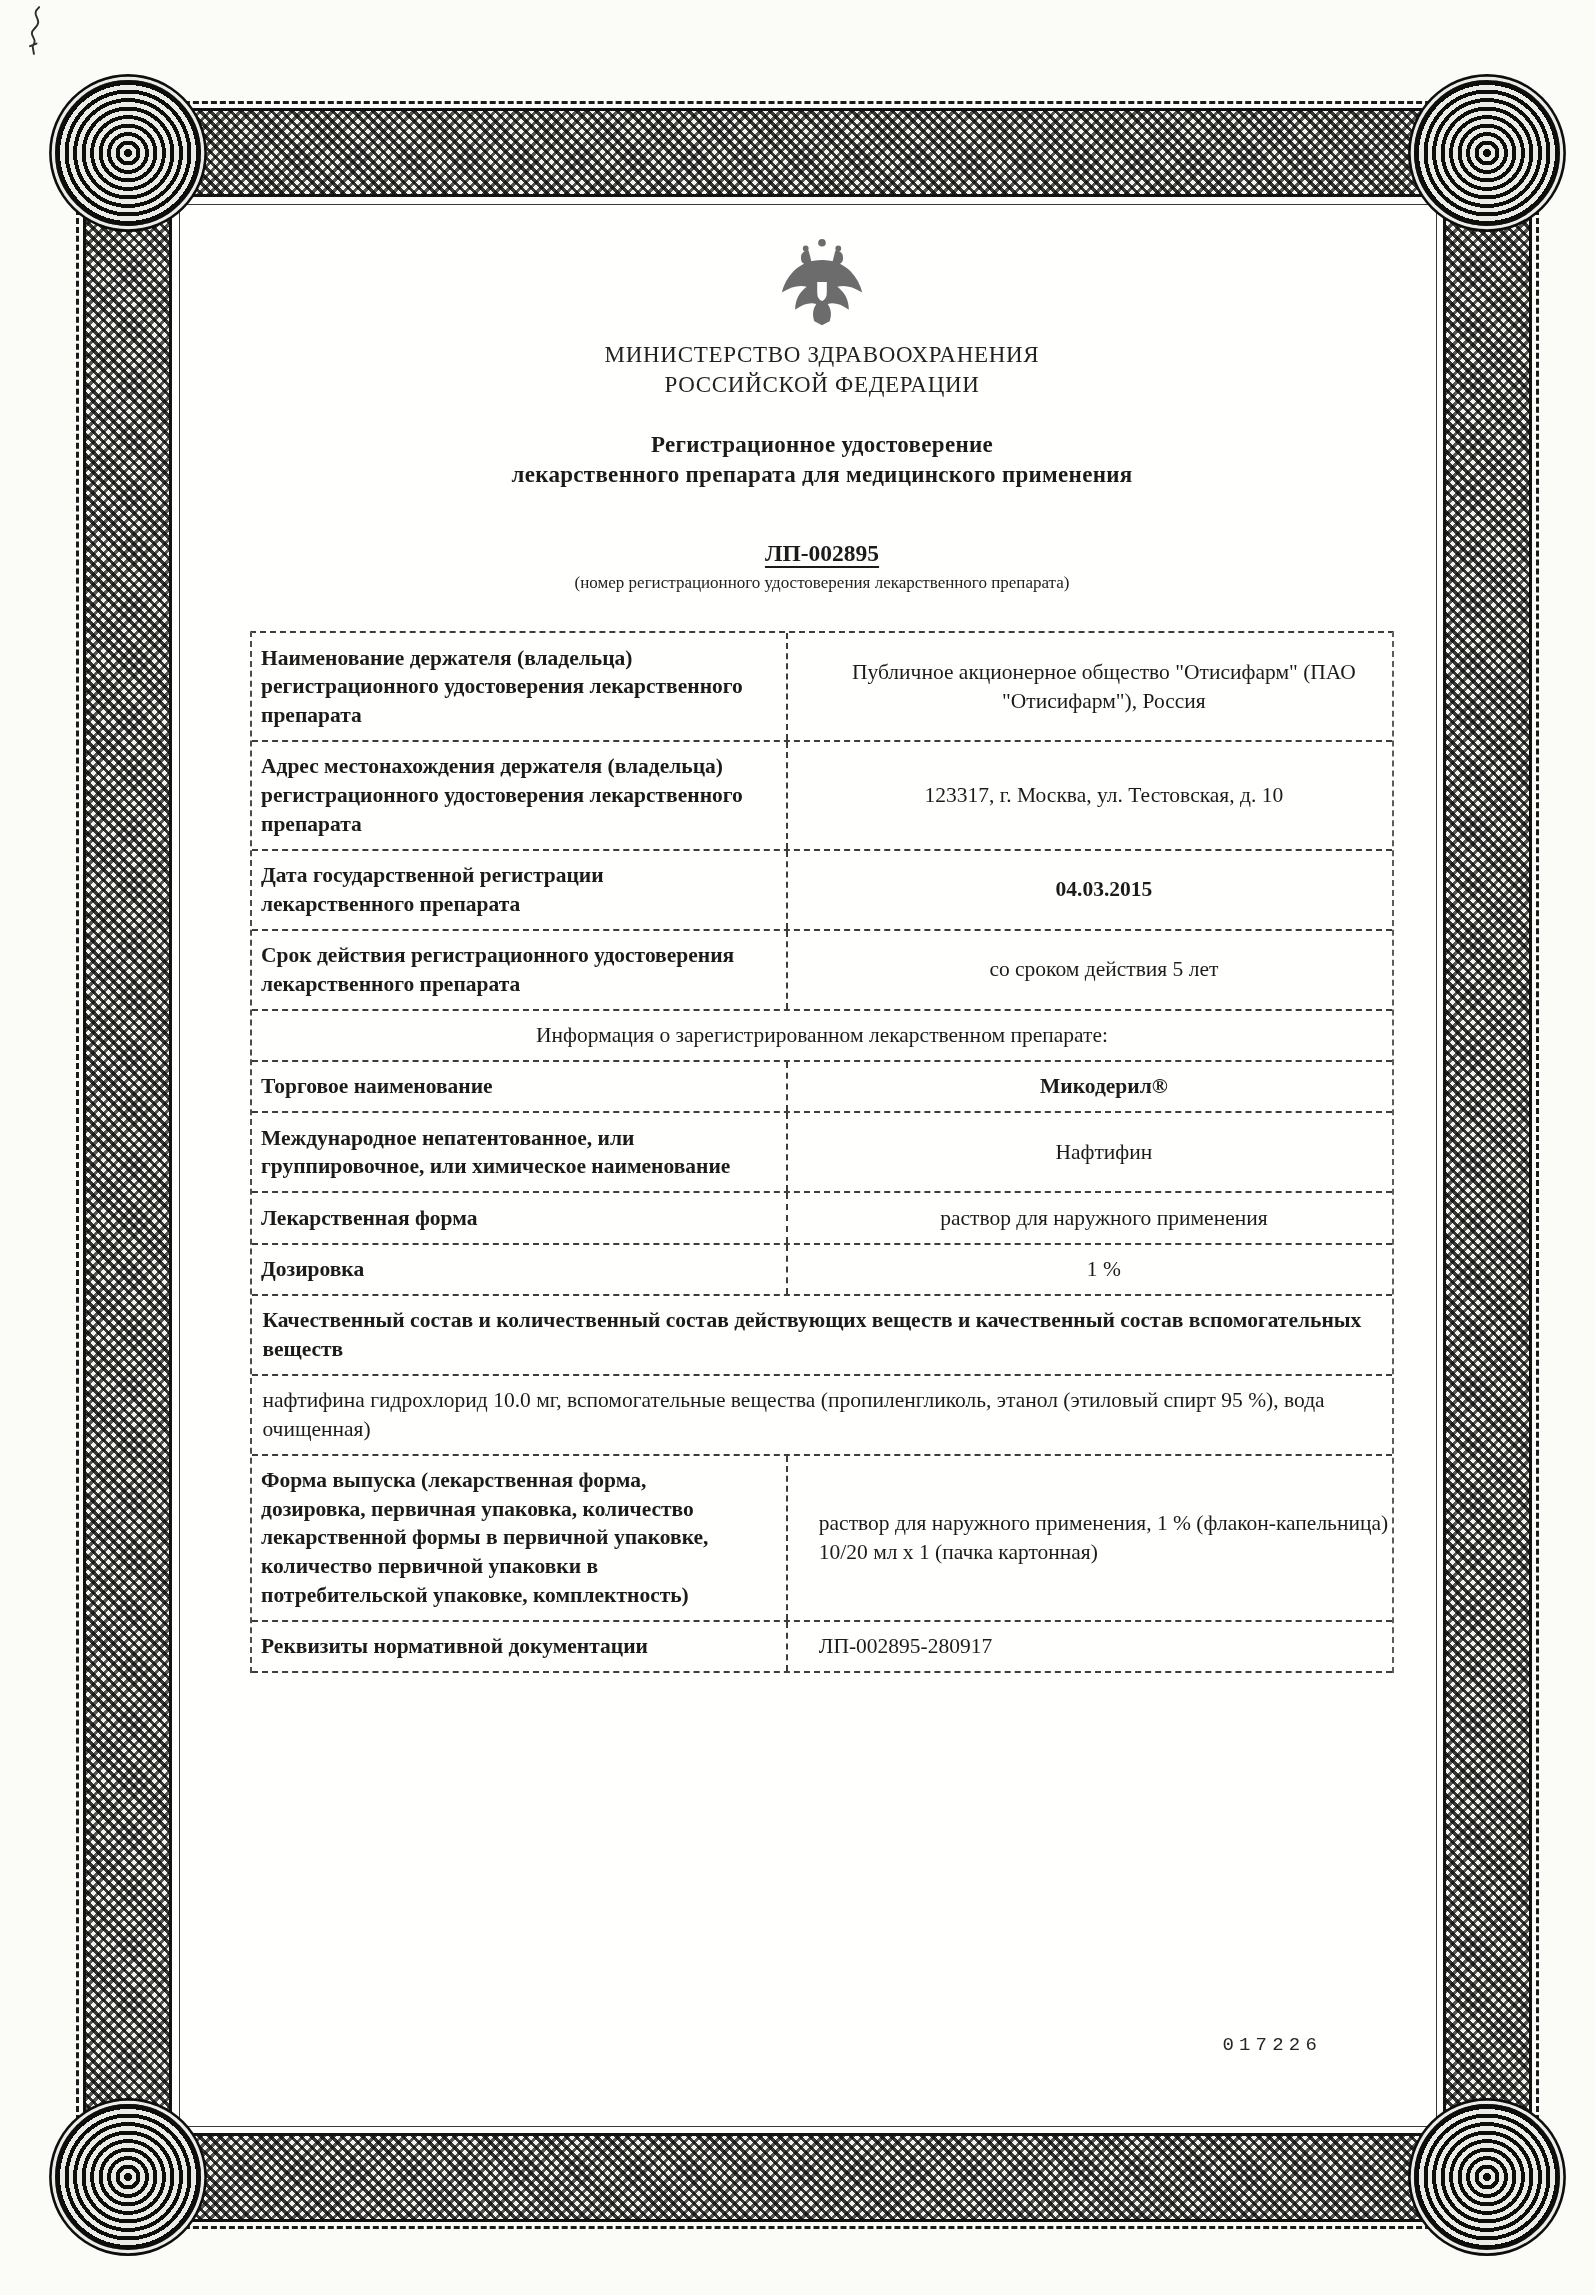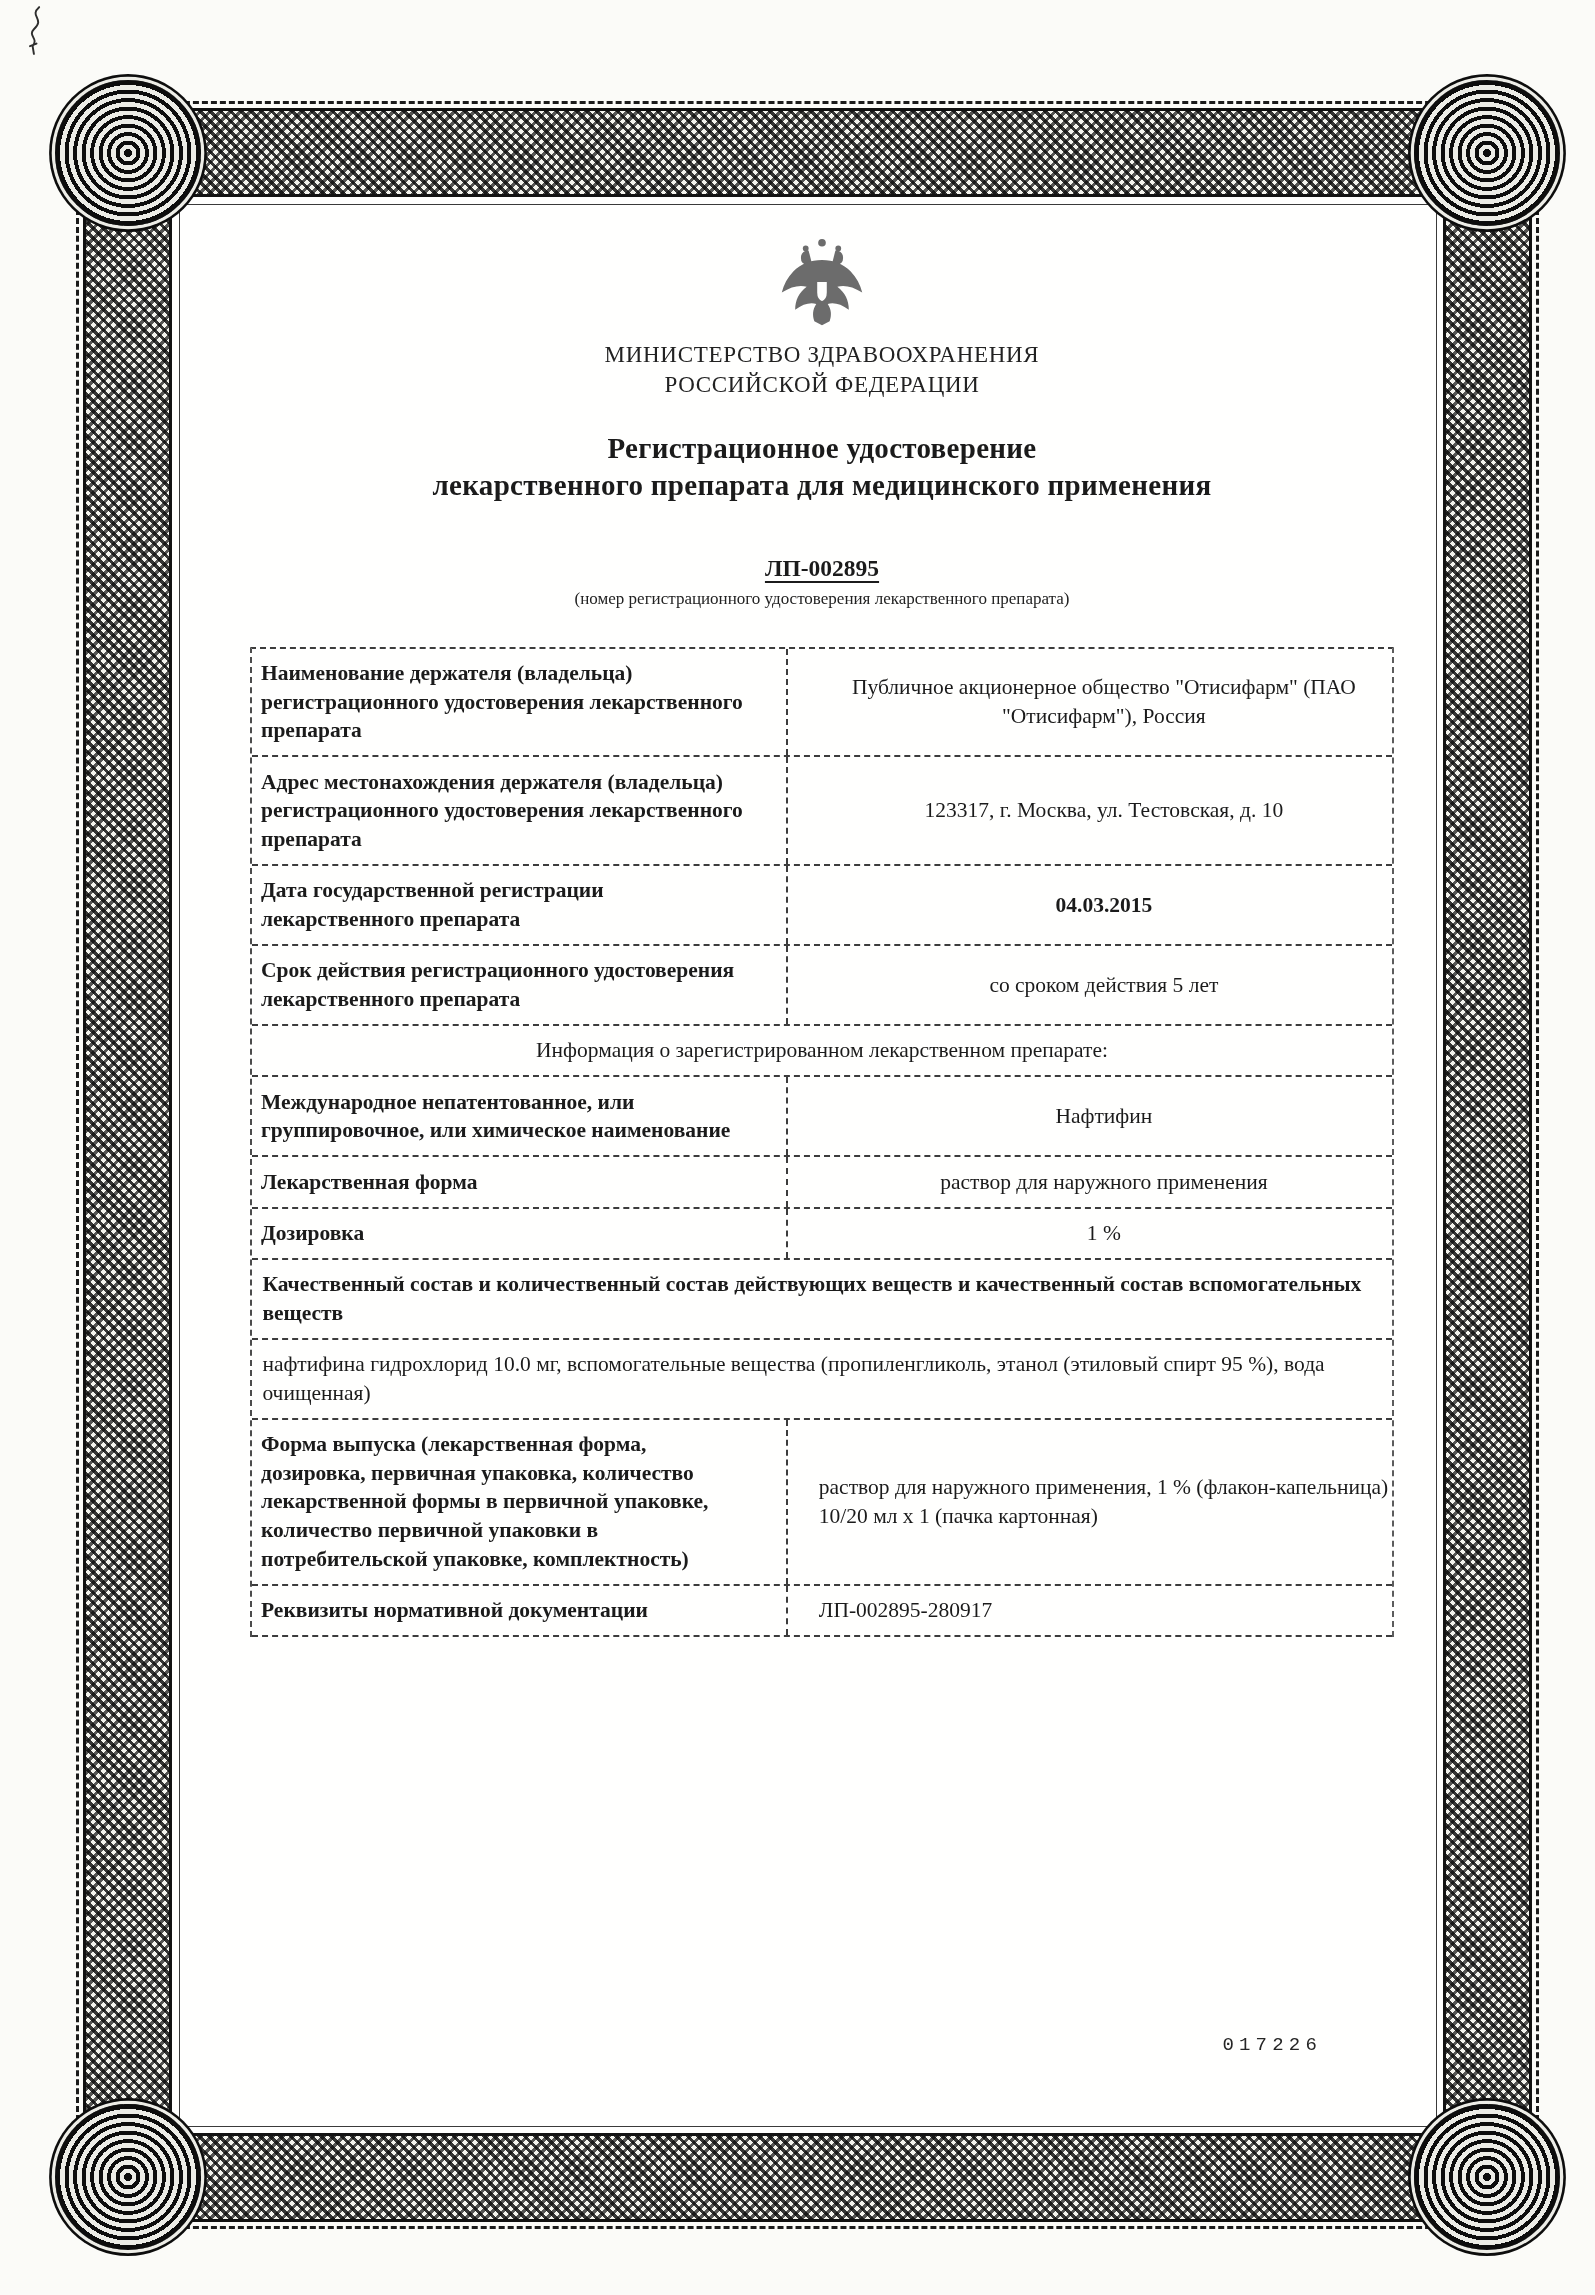--- a/index.html
+++ b/index.html
@@ -39,21 +39,21 @@
   }
   .inner::before{
     content:"";position:absolute;inset:6.5px;border:1.3px solid #3a3a3a;pointer-events:none;
   }
 
   .content{position:relative;height:100%;box-sizing:border-box;padding:36px 49px 0 78px;}
 
   .emblem{width:104px;margin:3.9px auto 2.6px;text-align:center;opacity:.88;}
 
   .ministry{text-align:center;font-size:23px;letter-spacing:0.7px;line-height:1.3;margin-top:10.4px;color:#222;}
-  .title{text-align:center;font-size:29px;font-weight:bold;line-height:1.28;margin-top:30px;letter-spacing:0.3px;}
+  .title{text-align:center;font-size:23px;font-weight:bold;line-height:1.28;margin-top:30px;letter-spacing:0.3px;}
   .regnum{
     text-align:center;font-size:23.5px;font-weight:bold;margin-top:51px;
     text-decoration:underline;text-underline-offset:4.6px;text-decoration-thickness:2px;
   }
   .regcap{text-align:center;font-size:17px;margin-top:6.5px;color:#222;}
 
   .table{
     margin-top:38px;font-size:21.5px;line-height:1.33;
     border-top:2px dashed #3c3c3c;
     border-left:2px dashed #4c4c4c;
@@ -142,20 +142,24 @@
           </div>
 
           <div class="row">
             <div class="cl">Срок действия регистрационного удостоверения лекарственного препарата</div>
             <div class="cr">со сроком действия 5 лет</div>
           </div>
 
 
           <div class="full center">Информация о зарегистрированном лекарственном препарате:</div>
 
+          <div class="row">
+            <div class="cl">Торговое наименование</div>
+            <div class="cr b">Микодерил®</div>
+          </div>
 
           <div class="row">
             <div class="cl">Международное непатентованное, или группировочное, или химическое наименование</div>
             <div class="cr">Нафтифин</div>
           </div>
 
           <div class="row">
             <div class="cl">Лекарственная форма</div>
             <div class="cr">раствор для наружного применения</div>
           </div>

